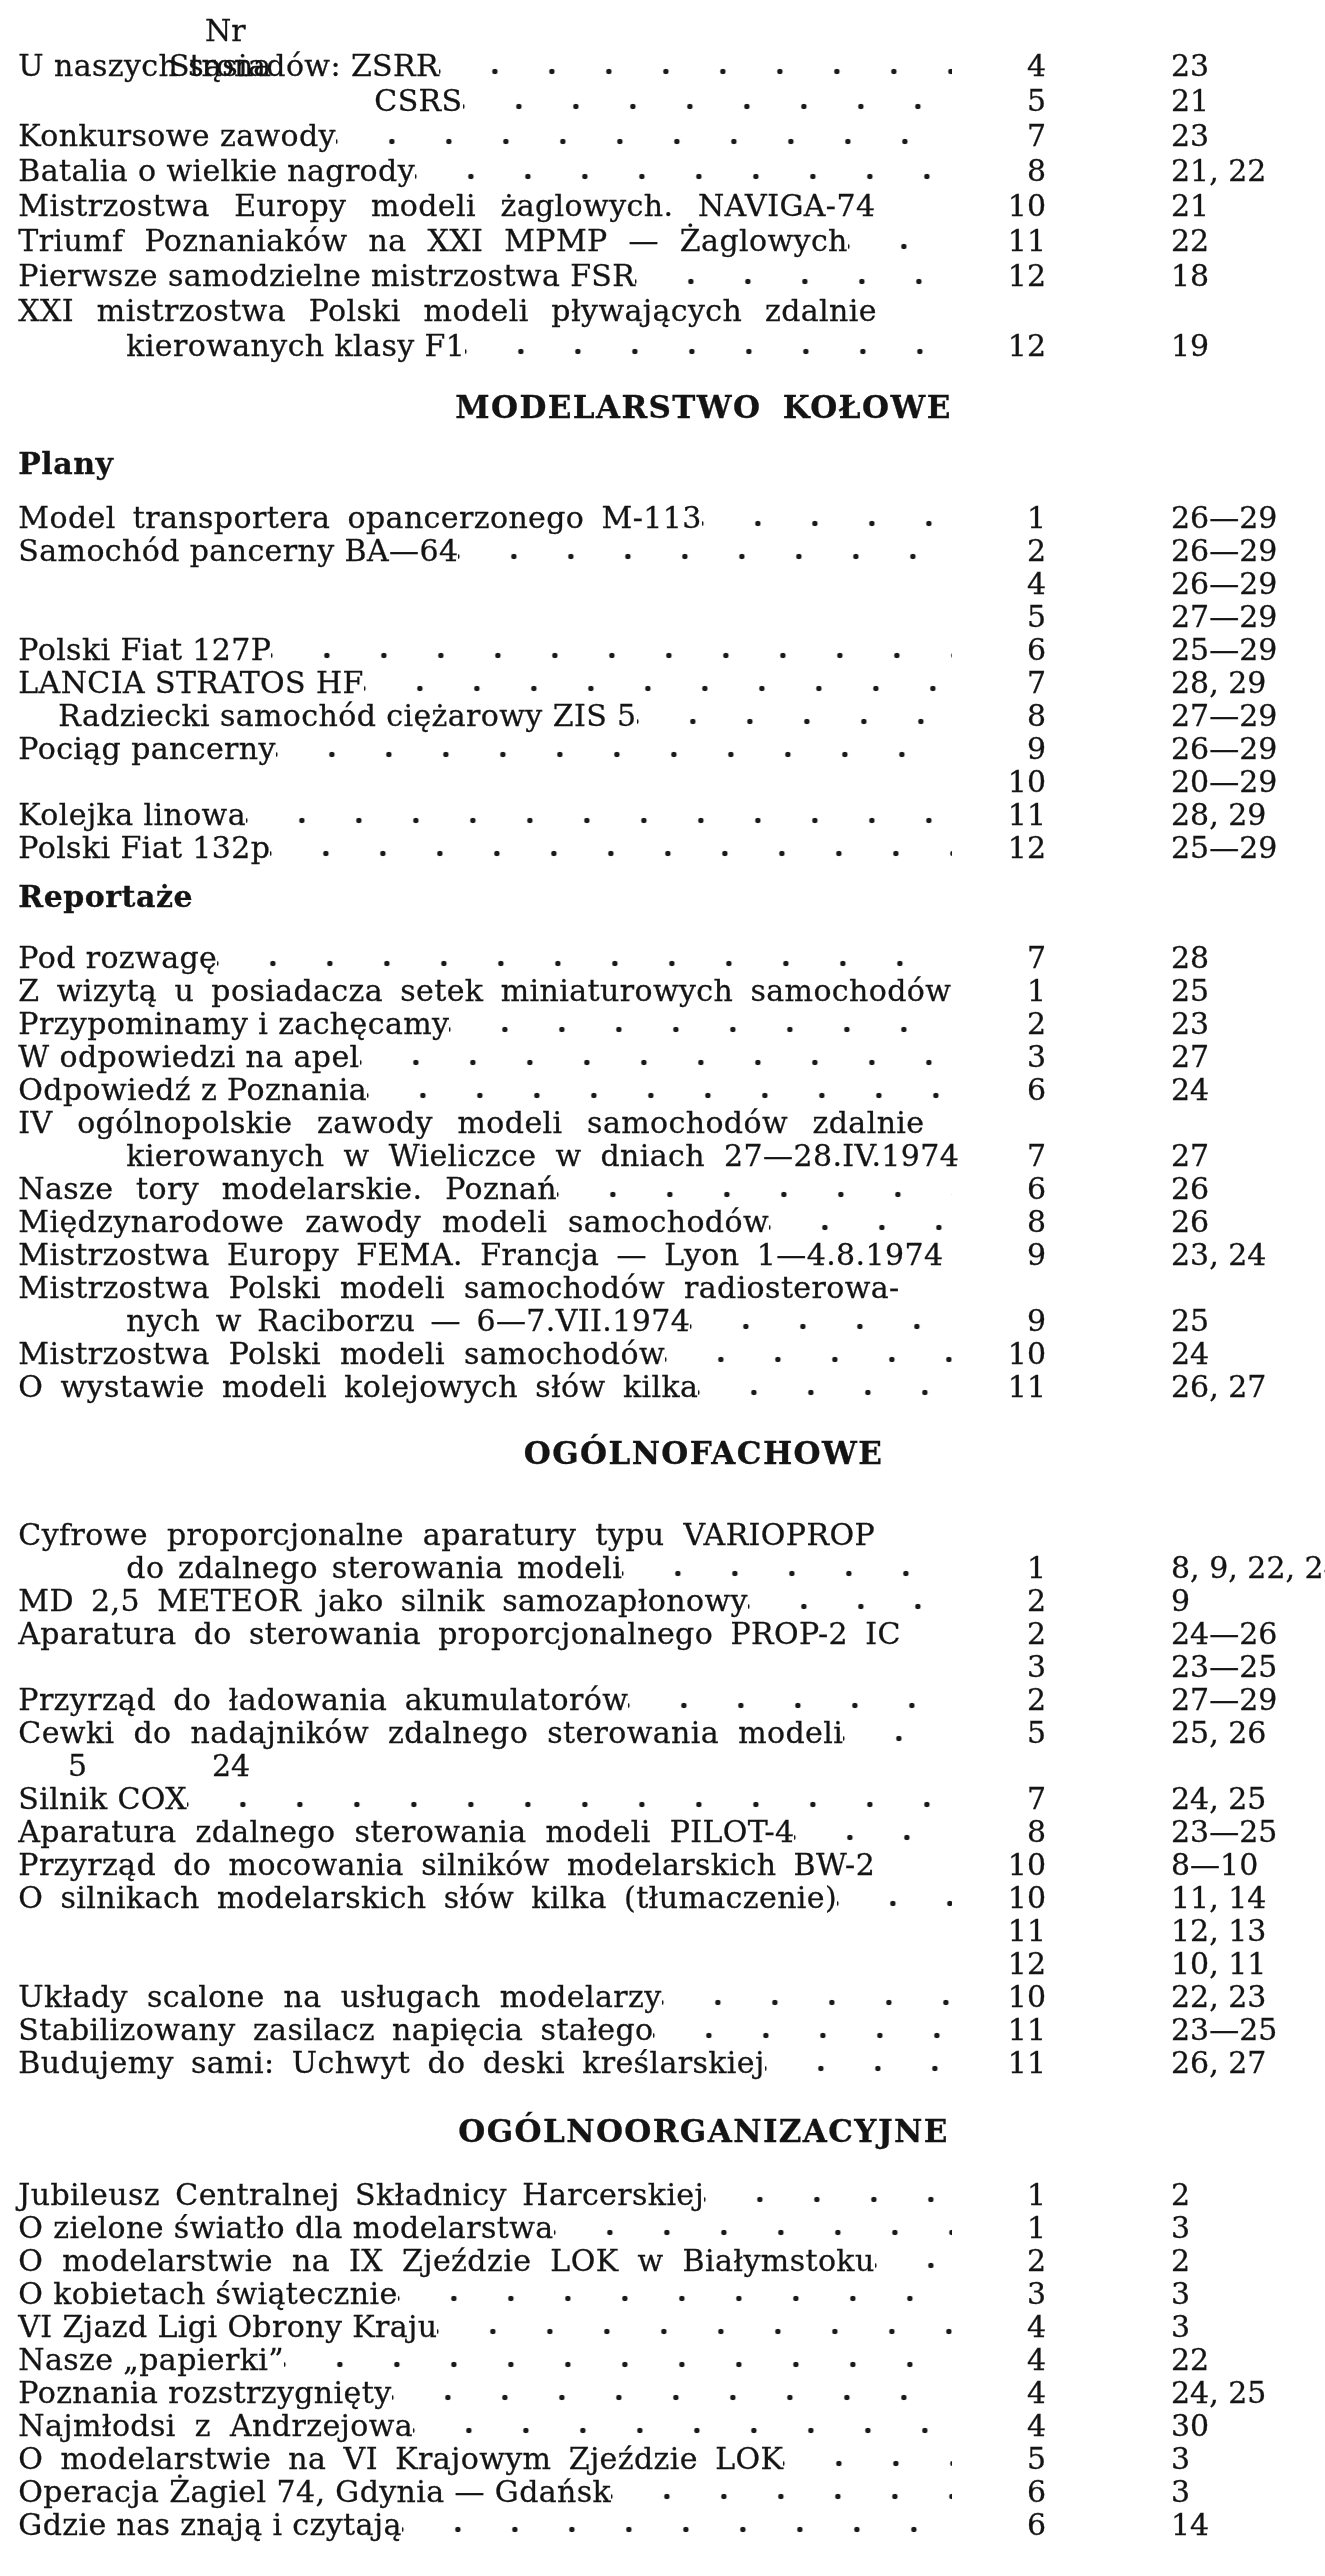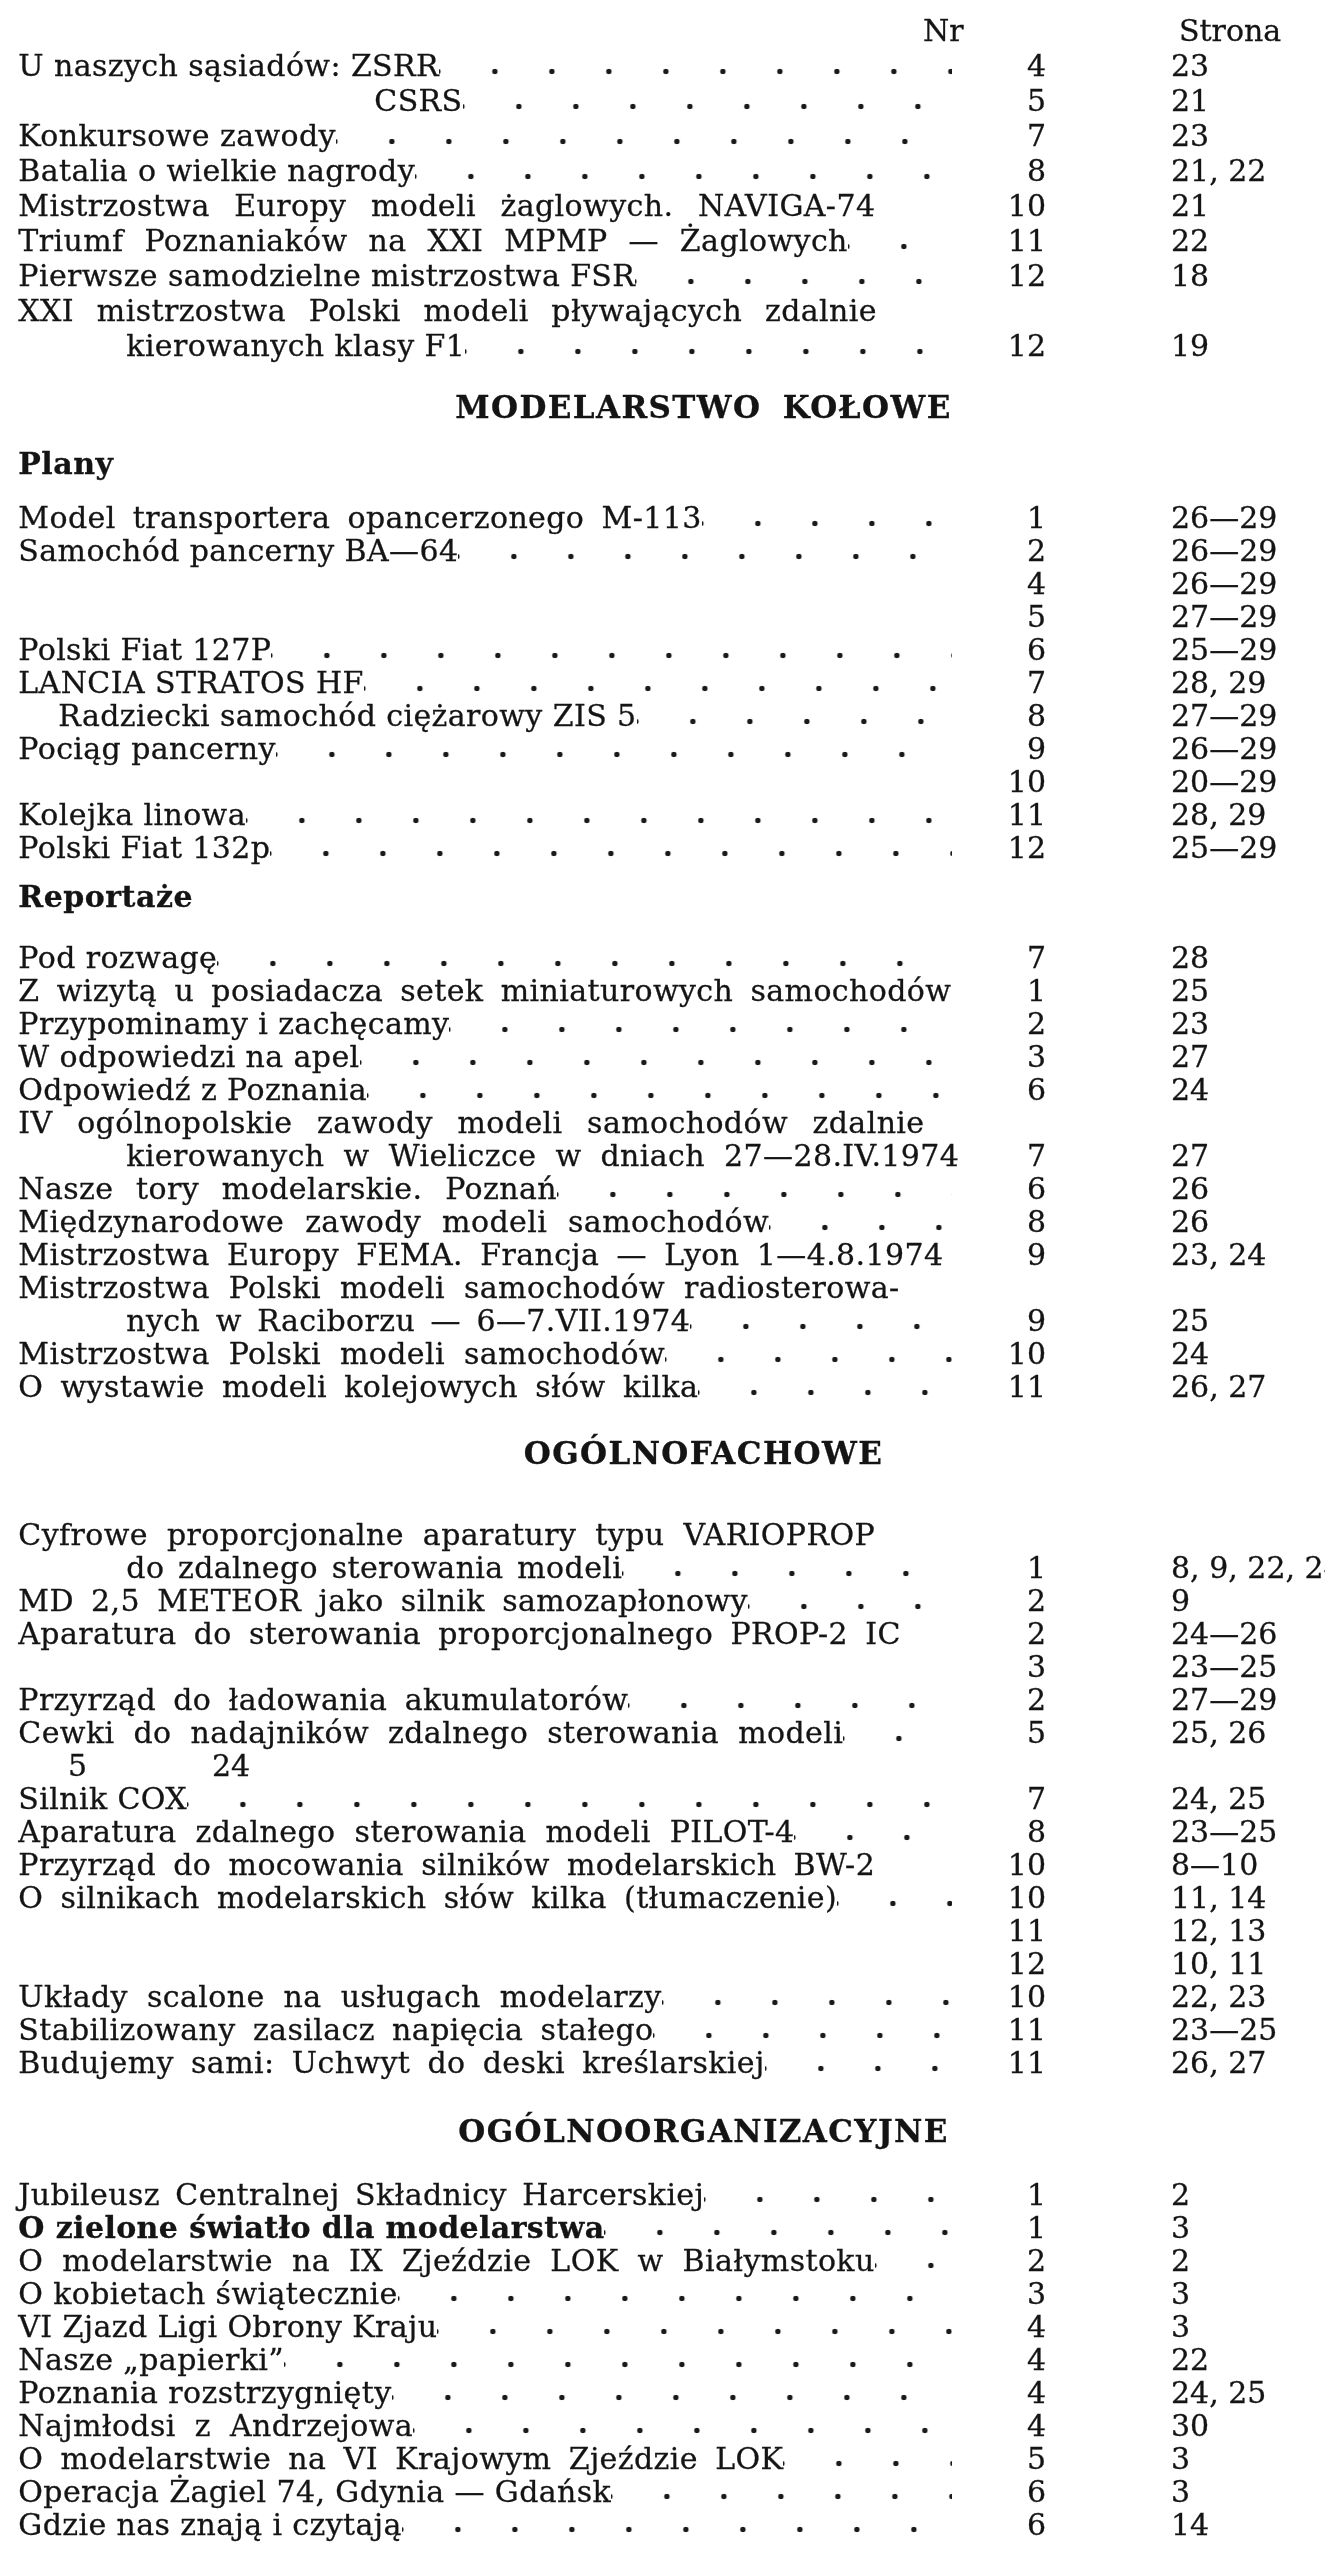--- a/index.html
+++ b/index.html
@@ -5,21 +5,21 @@
   html,body{margin:0;padding:0;background:#ffffff;}
   body{
     width:1325px;height:2576px;overflow:hidden;
     font-family:"DejaVu Serif","Liberation Serif",serif;
     color:#141414;
     -webkit-text-stroke:0.3px currentColor;
   }
   .page{position:relative;width:1325px;height:2576px;padding-top:12.8px;box-sizing:border-box;}
   .row{display:flex;align-items:baseline;height:33px;line-height:33px;font-size:30px;white-space:nowrap;}
   .sec-0 .row{height:35px;line-height:35px;}
-  .header-row{height:35px;line-height:35px;font-size:30px;display:flex;align-items:baseline;}
+  .header-row{height:35px;line-height:35px;font-size:30px;display:flex;align-items:baseline;flex-direction:column;}
   .title-area{width:959px;box-sizing:border-box;padding-left:18.3px;display:flex;align-items:baseline;overflow:visible;}
   .t{white-space:nowrap;letter-spacing:0.4px;}
   .leader{
     flex:1;align-self:stretch;margin-right:7.3px;min-width:0;
     background-image:radial-gradient(circle,#1a1a1a 2.5px,transparent 3.1px);
     background-size:57px 9.1px;background-repeat:repeat-x;
     background-position:left 27.4px bottom 6.4px;
   }
   .nr-col{width:87px;text-align:right;flex-shrink:0;}
   .strona-col{width:146px;margin-left:125px;text-align:left;flex-shrink:0;white-space:nowrap;}
@@ -431,21 +431,21 @@
         <div class="row">
           <div class="title-area">
             <div class="t" style="padding-left: 0px; word-spacing: 5.5px;">Jubileusz Centralnej Składnicy Harcerskiej</div>
             <div class="leader"></div>
           </div>
           <div class="nr-col">1</div>
           <div class="strona-col">2</div>
         </div>
         <div class="row">
           <div class="title-area">
-            <div class="t" style="padding-left: 0px; font-weight: bold;">O zielone światło dla modelarstwa</div>
+            <div class="t" style="padding-left: 0px;">O zielone światło dla modelarstwa</div>
             <div class="leader"></div>
           </div>
           <div class="nr-col">1</div>
           <div class="strona-col">3</div>
         </div>
         <div class="row">
           <div class="title-area">
             <div class="t" style="padding-left: 0px; word-spacing: 9.1px;">O modelarstwie na IX Zjeździe LOK w Białymstoku</div>
             <div class="leader"></div>
           </div>

